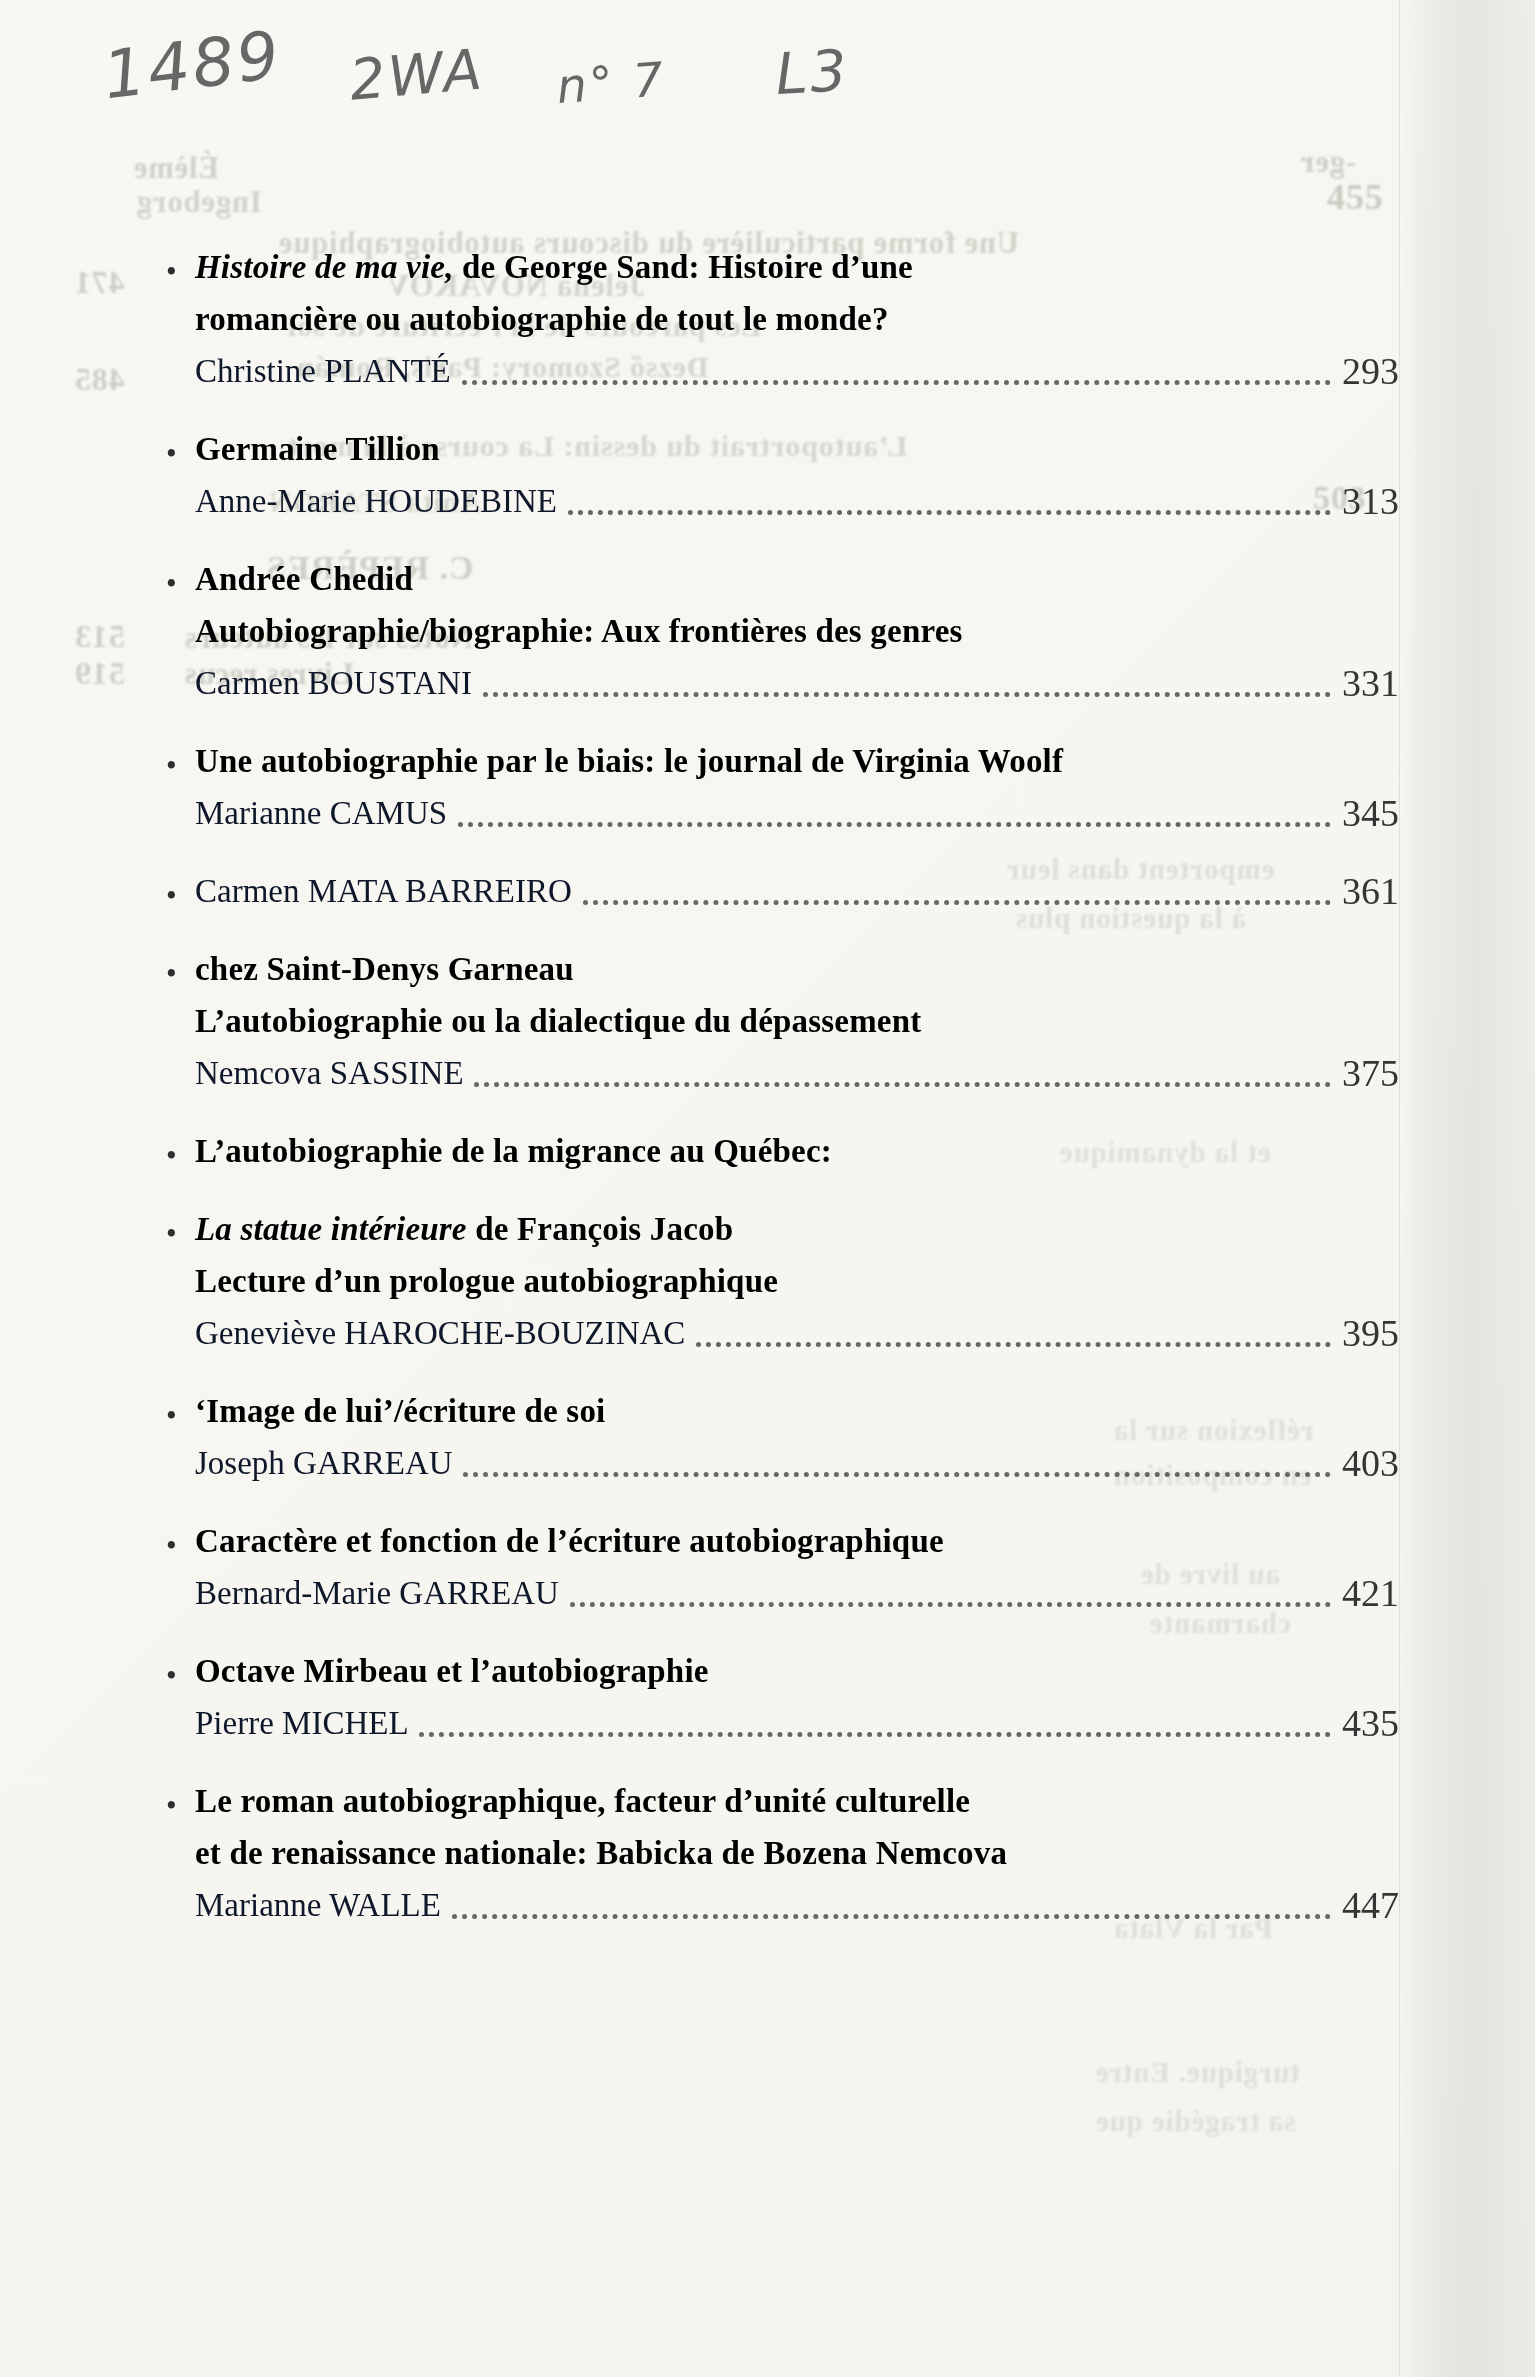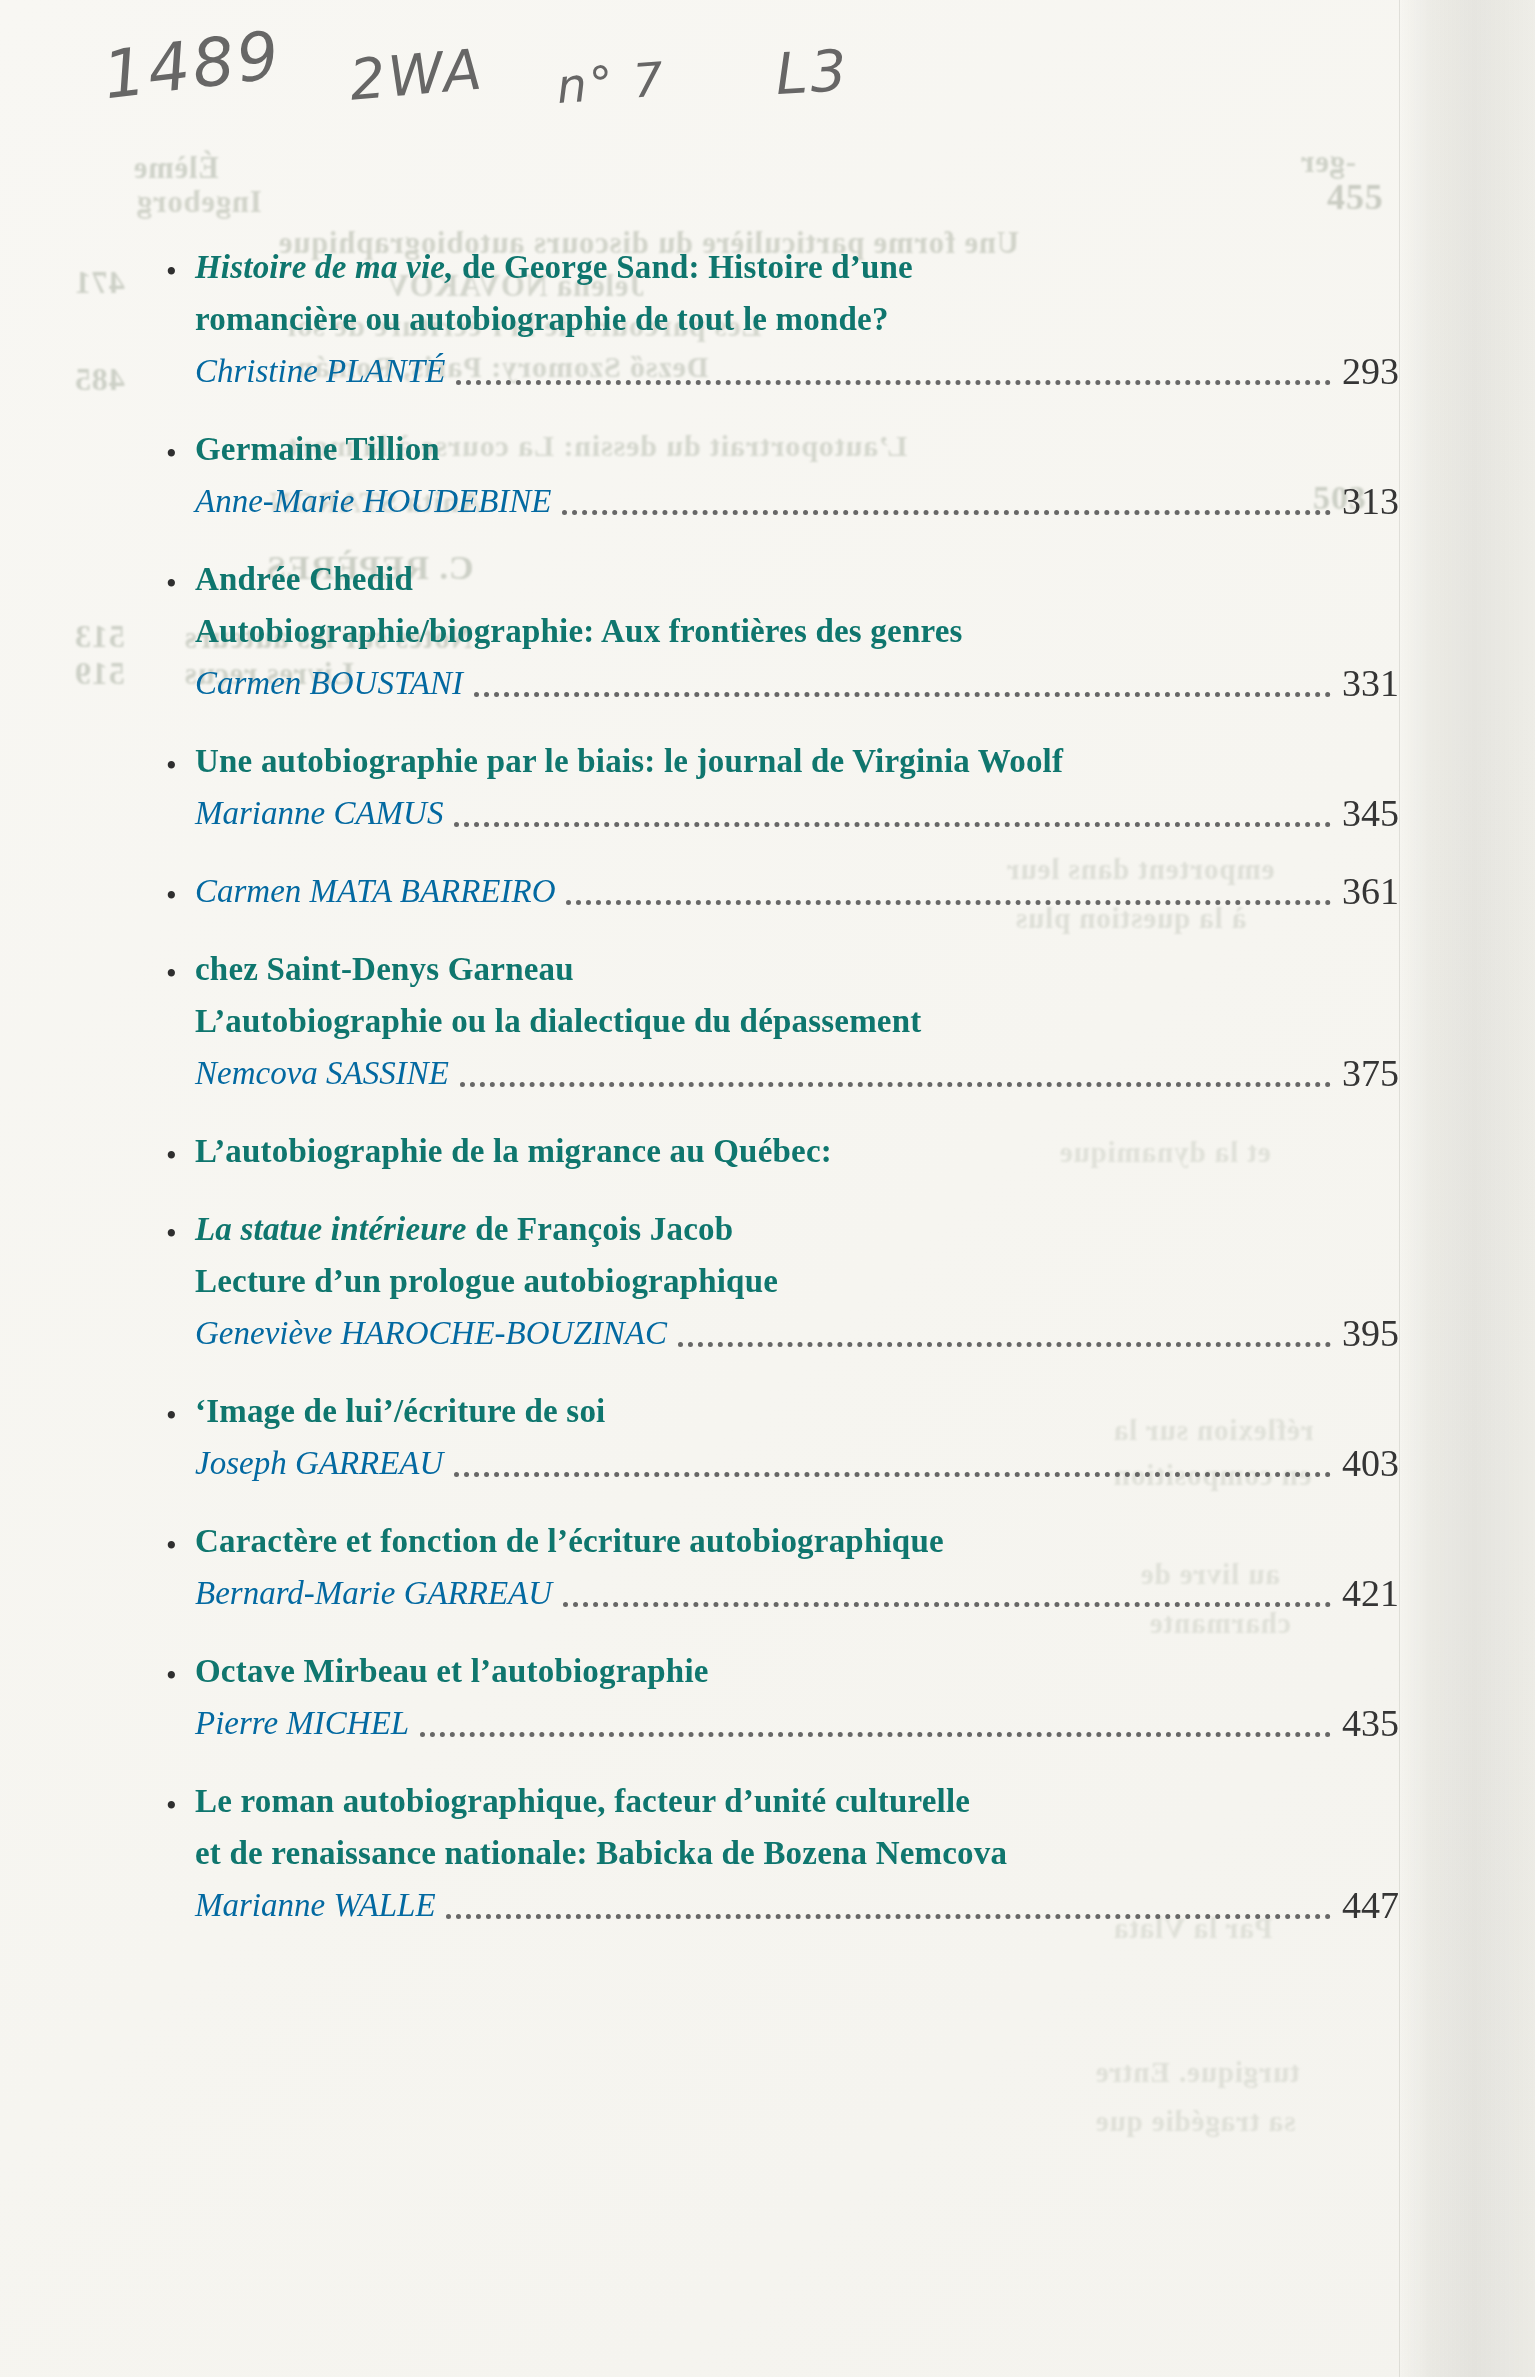--- a/index.html
+++ b/index.html
@@ -52,34 +52,33 @@
     margin-bottom:26px;
   }
   .bullet{
     position:absolute;left:0;top:4.5px;
     font-size:30.5px;color:#2f2f2f;line-height:52px;
   }
   .title-line{
     font-weight:bold;
     font-size:33px;
     line-height:52px;
-    color:#0f766e;
+    color:#000000;
     white-space:nowrap;
     letter-spacing:0.2px;
   }
   .seg.i{font-style:italic;}
   .author-line{
     display:flex;
     align-items:flex-end;
     font-size:33px;
     line-height:52px;
   }
   .author{
-    font-style:italic;
-    color:#0369a1;
+    color:#0f172a;
     white-space:nowrap;
   }
   .dots{
     flex:1 1 auto;
     min-width:36px;
     height:0;
     border-bottom:5.4px dotted #4f4f4f;
     margin:0 10.8px 11.7px 10.8px;
     opacity:0.85;
   }

